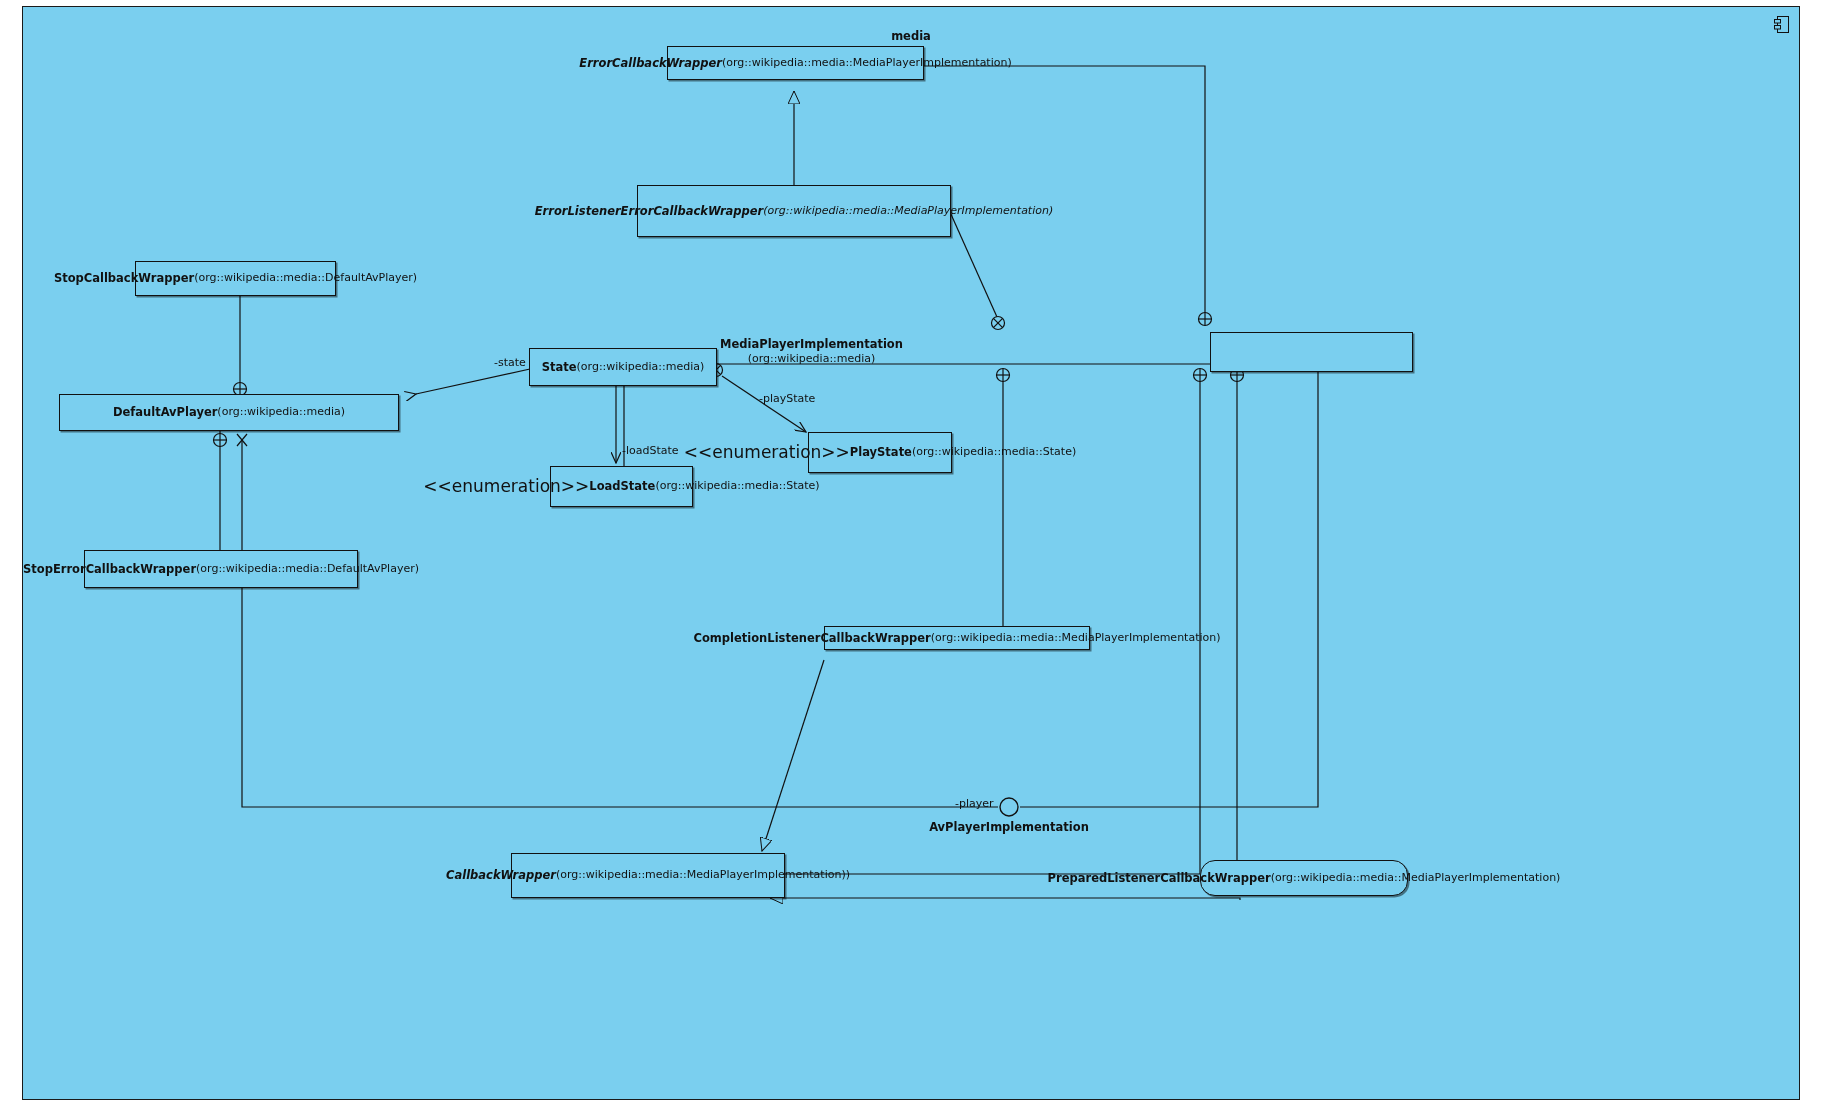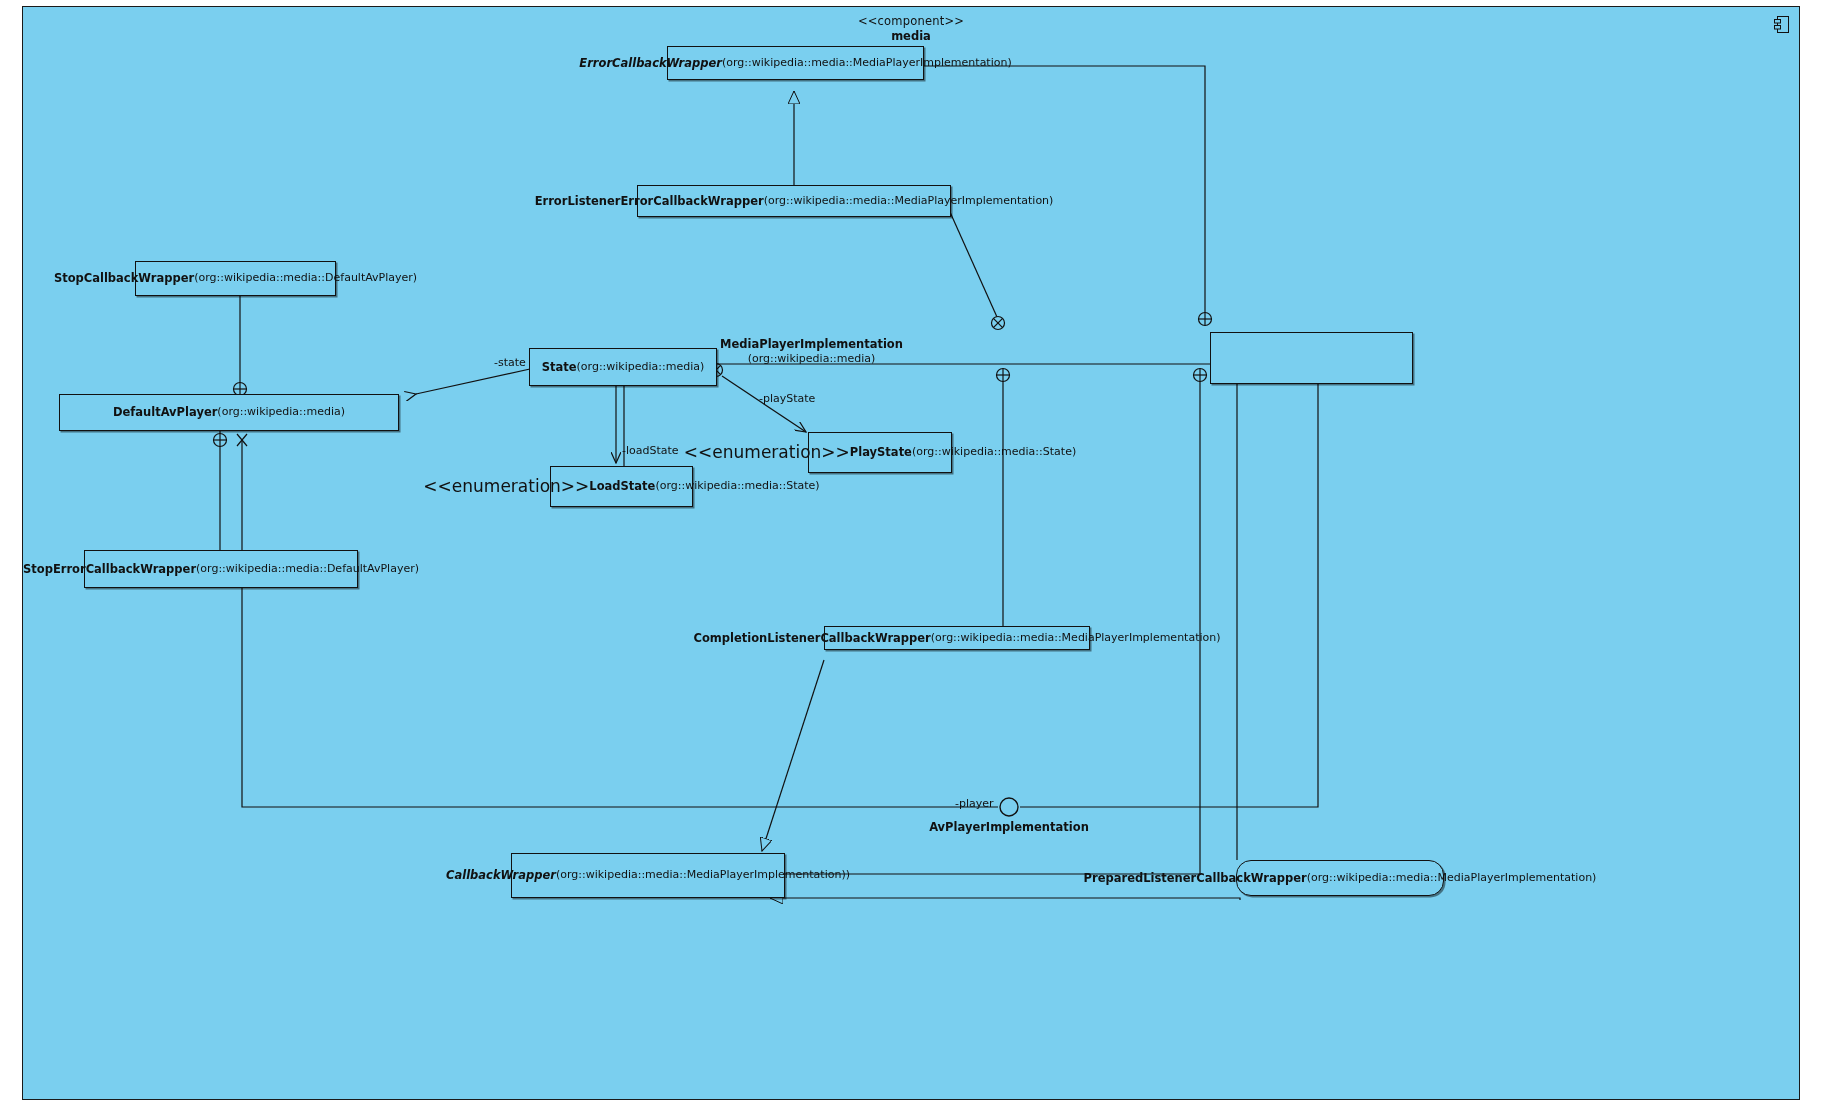--- a/index.html
+++ b/index.html
@@ -117,21 +117,20 @@
     white-space: nowrap;
     text-align: center;
   }
 </style>
 </head>
 <body>
 
 <div id="canvas">
 
   <div id="component-frame">
-    <div id="component-stereotype">&lt;&lt;component&gt;&gt;</div>
     <div id="component-name">media</div>
     <svg id="component-icon" viewBox="0 0 15 17">
       <rect x="3.5" y="0.5" width="11" height="16" fill="none" stroke="#111" stroke-width="1"></rect>
       <rect x="0.5" y="3.5" width="6" height="3.5" fill="#7ACFEF" stroke="#111" stroke-width="1"></rect>
       <rect x="0.5" y="9.5" width="6" height="3.5" fill="#7ACFEF" stroke="#111" stroke-width="1"></rect>
     </svg>
   </div>
 
   <svg id="links">
     <defs>
@@ -210,21 +209,21 @@
     <path d="M1240,900 L1240,898 L770,898" fill="none" stroke="#111" stroke-width="1.2" marker-end="url(#hollow-tri)"></path>
 
     <circle cx="1009" cy="807" r="9" fill="#7ACFEF" stroke="#111" stroke-width="1.4"></circle>
   </svg>
 
   <div class="uml-box" style="left:667px; top:46px; width:257px; height:34px;">
     <div class="uml-title abstract">ErrorCallbackWrapper</div>
     <div class="uml-package">(org::wikipedia::media::MediaPlayerImplementation)</div>
   </div>
 
-  <div class="uml-box" style="left:637px; top:185px; width:314px; height:32px;">
+  <div class="uml-box" style="left:637px; top:185px; width:314px; height:52px;font-style:italic;">
     <div class="uml-title">ErrorListenerErrorCallbackWrapper</div>
     <div class="uml-package">(org::wikipedia::media::MediaPlayerImplementation)</div>
   </div>
 
   <div class="uml-box" style="left:135px; top:261px; width:201px; height:35px;">
     <div class="uml-title">StopCallbackWrapper</div>
     <div class="uml-package">(org::wikipedia::media::DefaultAvPlayer)</div>
   </div>
 
   <div class="uml-box" style="left:59px; top:394px; width:340px; height:37px;">
@@ -247,39 +246,39 @@
     <div class="uml-title">LoadState</div>
     <div class="uml-package">(org::wikipedia::media::State)</div>
   </div>
 
   <div class="uml-box" style="left:808px; top:432px; width:144px; height:41px;">
     <div class="uml-stereo">&lt;&lt;enumeration&gt;&gt;</div>
     <div class="uml-title">PlayState</div>
     <div class="uml-package">(org::wikipedia::media::State)</div>
   </div>
 
-  <div class="uml-box" style="left:1210px; top:332px; width:203px; height:52px; align-items:flex-start; justify-content:flex-start;">
+  <div class="uml-box" style="left:1210px; top:332px; width:203px; height:40px; align-items:flex-start; justify-content:flex-start;">
     <div style="position:absolute; left:-1000px; right:0; top:4px; text-align:center; width:calc(100% + 1000px);">
       <div class="uml-title">MediaPlayerImplementation</div>
       <div class="uml-package">(org::wikipedia::media)</div>
     </div>
   </div>
 
   <div class="uml-box" style="left:824px; top:626px; width:266px; height:24px;">
     <div class="uml-title">CompletionListenerCallbackWrapper</div>
     <div class="uml-package">(org::wikipedia::media::MediaPlayerImplementation)</div>
   </div>
 
   <div class="uml-box" style="left:511px; top:853px; width:274px; height:45px;">
     <div class="uml-title abstract">CallbackWrapper</div>
     <div class="uml-package wrapped">(org::wikipedia::media::MediaPlayerImplementation)</div>
     <div class="uml-package">)</div>
   </div>
 
-  <div class="uml-box" style="left:1236px; top:860px; width:208px; height:36px;border-radius:15px;">
+  <div class="uml-box" style="left:1200px; top:860px; width:208px; height:36px;border-radius:15px;">
     <div class="uml-title">PreparedListenerCallbackWrapper</div>
     <div class="uml-package">(org::wikipedia::media::MediaPlayerImplementation)</div>
   </div>
 
   <div class="edge-label" style="left:494px; top:356px;">-state</div>
   <div class="edge-label" style="left:622px; top:444px;">-loadState</div>
   <div class="edge-label" style="left:759px; top:392px;">-playState</div>
   <div class="edge-label" style="left:955px; top:797px;">-player</div>
 
   <div class="iface-label" style="left:909px; top:820px; width:200px;">AvPlayerImplementation</div>

